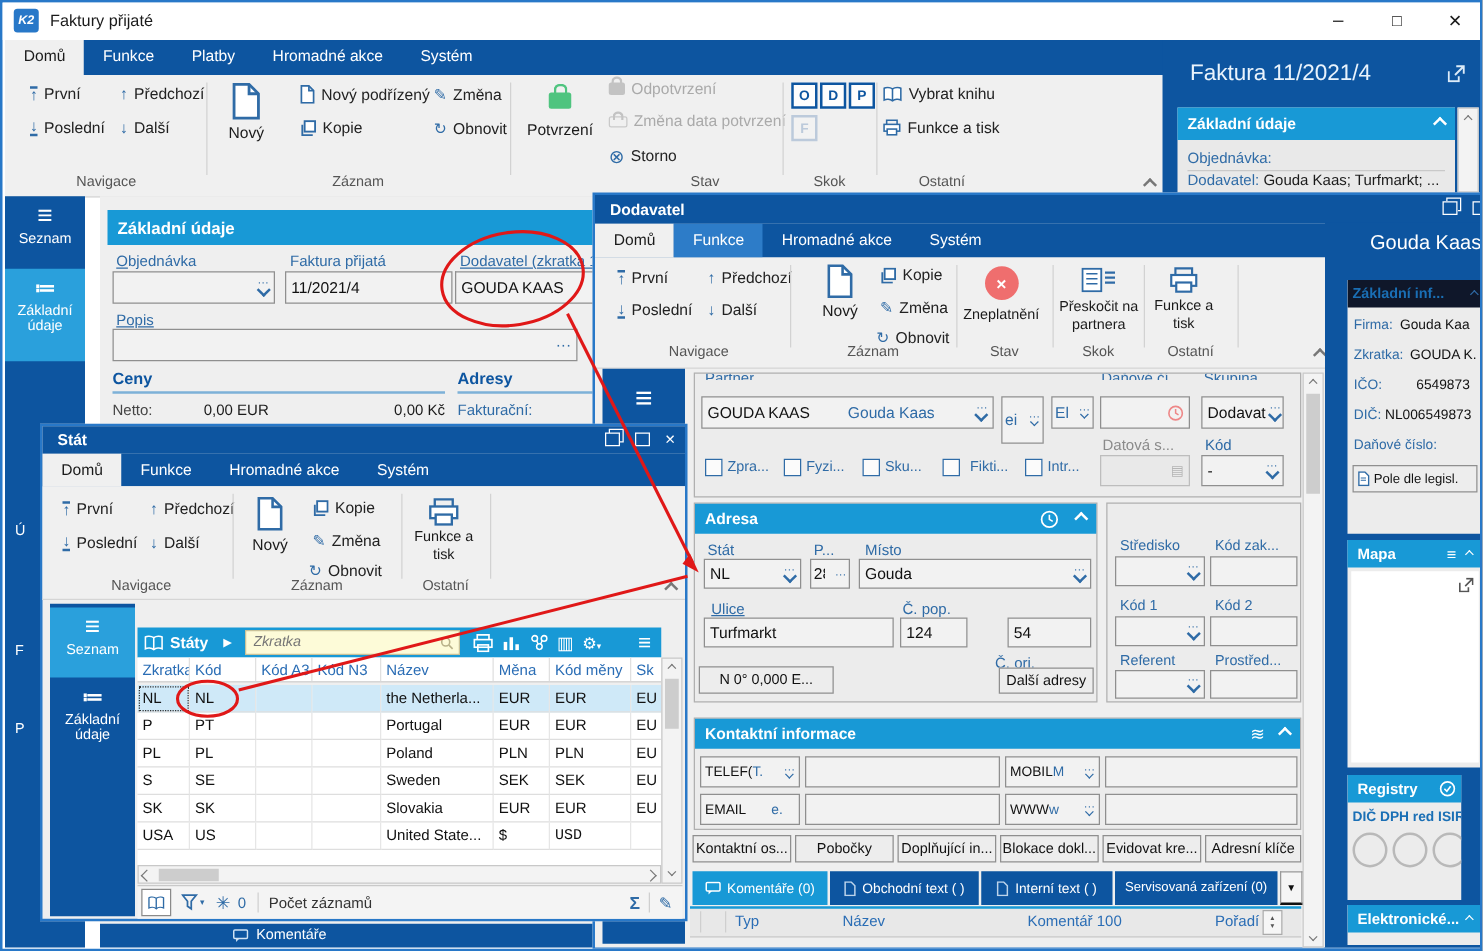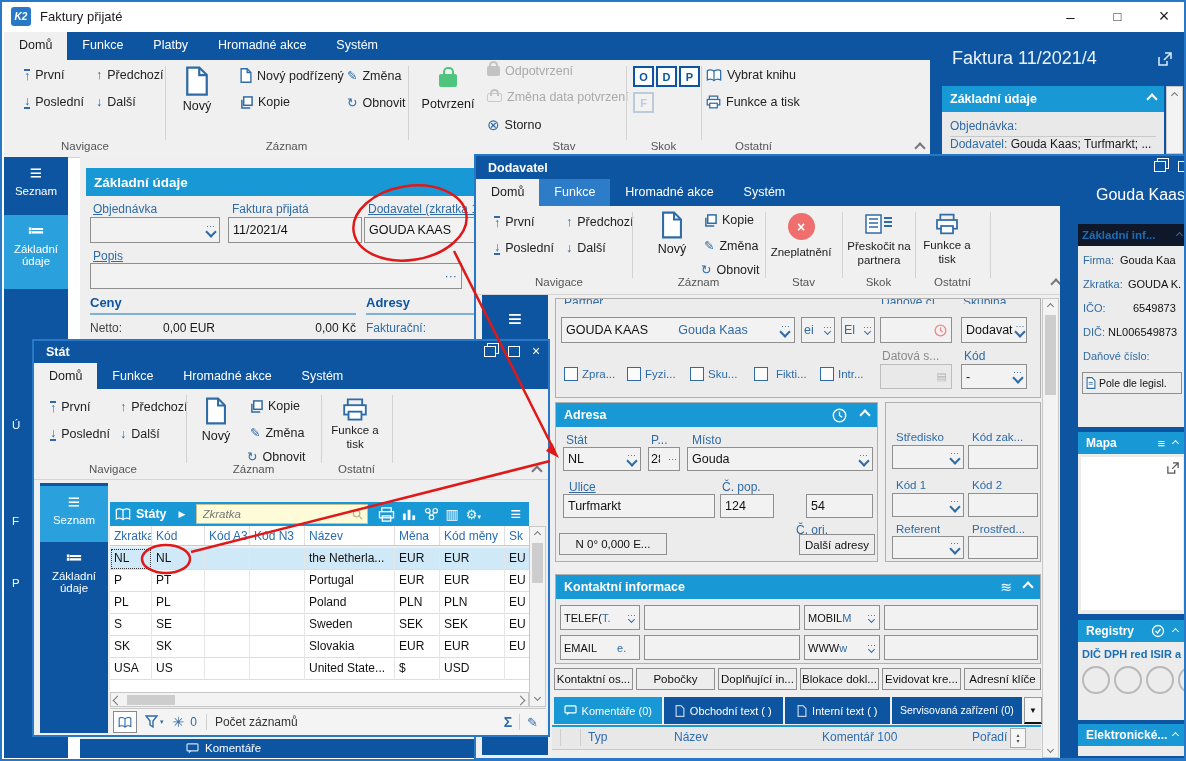--- a/index.html
+++ b/index.html
@@ -355,21 +355,21 @@
       <div class="lbl" style="left:8px;top:-4px;height:9px;overflow:hidden;">Partner</div>
       <div class="lbl" style="left:325px;top:-4px;height:9px;overflow:hidden;">Daňové čí...</div>
       <div class="lbl" style="left:407px;top:-4px;height:9px;overflow:hidden;">Skupina</div>
       <div class="fld" style="left:5px;top:18px;width:234px;height:26px;">
           <span>GOUDA KAAS</span>
           <span class="blu" style="margin-left:auto;">Gouda Kaas</span>
           <span class="ddw">
             <i class="cv"></i>
           </span>
         </div>
-      <div class="fld" style="left:245px;top:18px;width:34px;height:26px;padding:0 2px;">
+      <div class="fld" style="left:245px;top:18px;width:34px;height:38px;padding:0 2px;">
           <span class="blu">ei</span>
           <span class="ddw">
             <i class="cv sm"></i>
           </span>
         </div>
       <div class="fld" style="left:285px;top:18px;width:34px;height:26px;padding:0 2px;">
           <span class="blu">El</span>
           <span class="ddw">
             <i class="cv sm"></i>
           </span>
@@ -615,21 +615,21 @@
           <span class="cv up w sm" style="margin-left:8px;"></span>
           </div>
         <div class="abs" style="left:3px;top:25px;width:102px;height:153px;background:#fff;">
           <svg class="abs ic" style="left:86px;top:5px;" width="12" height="12" viewBox="0 0 14 14">
               <path d="M1 5v8h8V9" fill="none" stroke="#555" stroke-width="1.5"></path>
               <path d="M7 1h6v6M13 1L6 8" fill="none" stroke="#555" stroke-width="1.5"></path>
             </svg>
         </div>
       </div>
 
-      <div class="abs" style="left:18px;top:442px;width:108px;height:100px;background:#ececec;overflow:hidden;">
+      <div class="abs" style="left:18px;top:442px;width:91px;height:100px;background:#ececec;overflow:hidden;">
         <div class="sech" style="left:0;top:0;width:108px;height:22px;font-size:12px;">
             <span>Registry</span>
           <svg class="ic" style="margin-left:auto;" width="14" height="14" viewBox="0 0 14 14">
               <circle cx="7" cy="7" r="5.5" fill="none" stroke="#fff" stroke-width="1.3"></circle>
               <path d="M4.5 7l2 2 3-4" fill="none" stroke="#fff" stroke-width="1.3"></path>
             </svg>
           <span class="cv up w sm" style="margin-left:8px;"></span>
           </div>
         <div class="abs" style="left:4px;top:28px;color:#1a6fb5;font-size:11px;font-weight:bold;white-space:nowrap;">DIČ DPH red ISIR a</div>
         <div class="abs" style="left:4px;top:46px;display:flex;gap:4px;">
@@ -828,21 +828,21 @@
             <div style="width:65px;">EUR</div>
             <div style="width:24px;border-right:none;">EU</div>
         </div>
         <div class="grow">
           <div style="width:42px;">USA</div>
             <div style="width:53px;">US</div>
             <div style="width:45px;"></div>
             <div style="width:55px;"></div>
             <div style="width:90px;">United State...</div>
             <div style="width:45px;">$</div>
-            <div style="width:65px;">USD</div>
+            <div style="width:65px;font-family:Liberation Mono, monospace;">USD</div>
             <div style="width:24px;border-right:none;"></div>
         </div>
       </div>
     </div>
 
     <div class="abs scroll" style="left:76px;top:351px;width:419px;height:15px;">
       <span class="abs" style="left:3px;top:4px;width:6px;height:6px;border-left:1.5px solid #777;border-bottom:1.5px solid #777;transform:rotate(45deg);"></span>
       <div class="thumb" style="left:16px;top:2px;width:48px;height:10px;"></div>
       <span class="abs" style="left:406px;top:4px;width:6px;height:6px;border-right:1.5px solid #777;border-top:1.5px solid #777;transform:rotate(45deg);"></span>
     </div>

